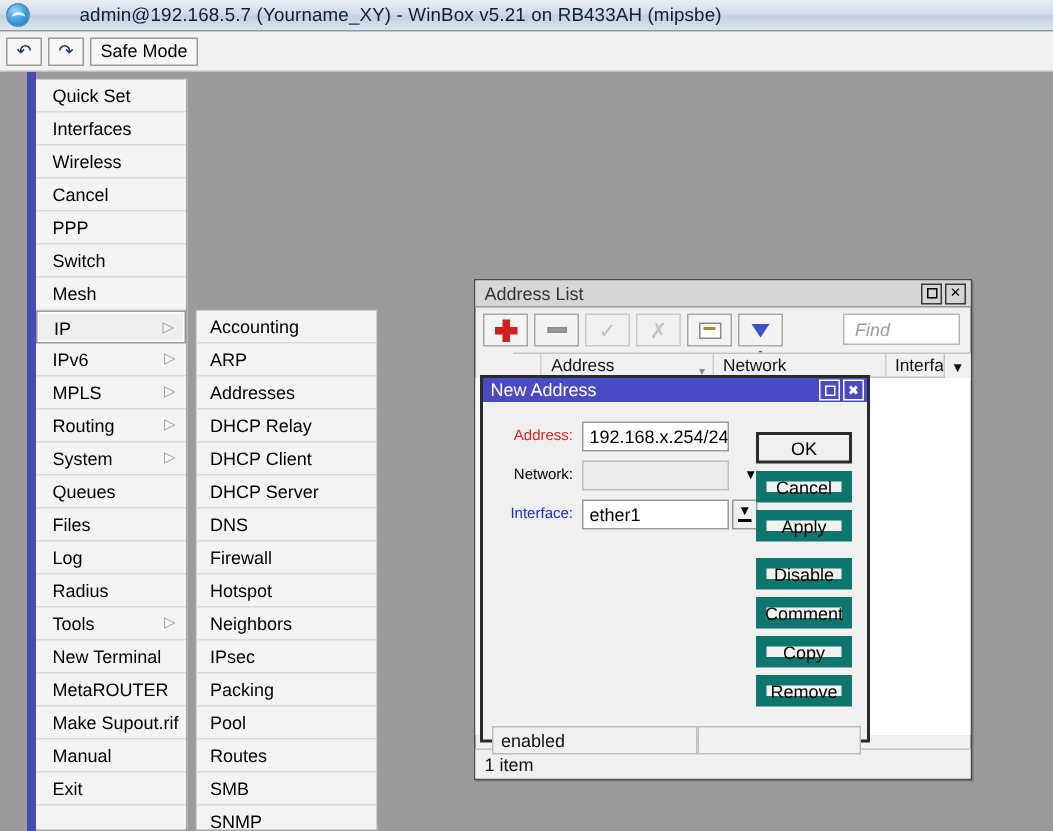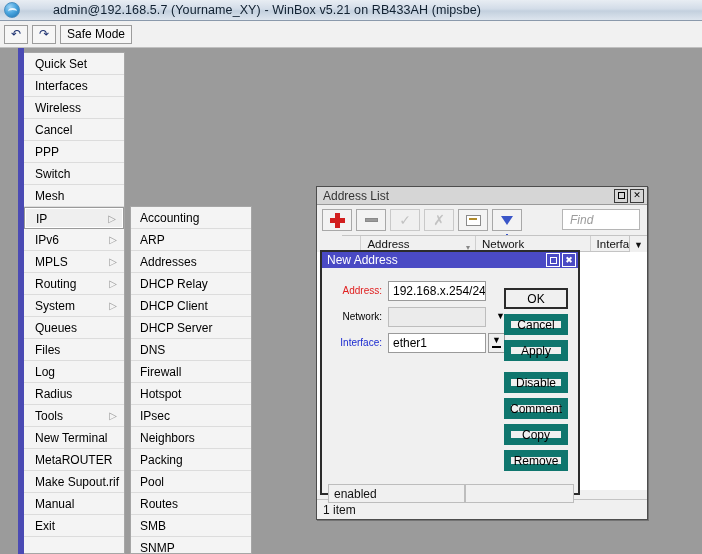--- a/index.html
+++ b/index.html
@@ -236,22 +236,22 @@
   <div class="menu menu2">
     <div class="mi"><span>Accounting</span></div>
     <div class="mi"><span>ARP</span></div>
     <div class="mi"><span>Addresses</span></div>
     <div class="mi"><span>DHCP Relay</span></div>
     <div class="mi"><span>DHCP Client</span></div>
     <div class="mi"><span>DHCP Server</span></div>
     <div class="mi"><span>DNS</span></div>
     <div class="mi"><span>Firewall</span></div>
     <div class="mi"><span>Hotspot</span></div>
+    <div class="mi"><span>Neighbors</span></div>
     <div class="mi"><span>IPsec</span></div>
-    <div class="mi"><span>Neighbors</span></div>
     <div class="mi"><span>Packing</span></div>
     <div class="mi"><span>Pool</span></div>
     <div class="mi"><span>Routes</span></div>
     <div class="mi"><span>SMB</span></div>
     <div class="mi"><span>SNMP</span></div>
   </div>
 
   <div class="winAL">
     <div class="al-title">
       <span>Address List</span>

